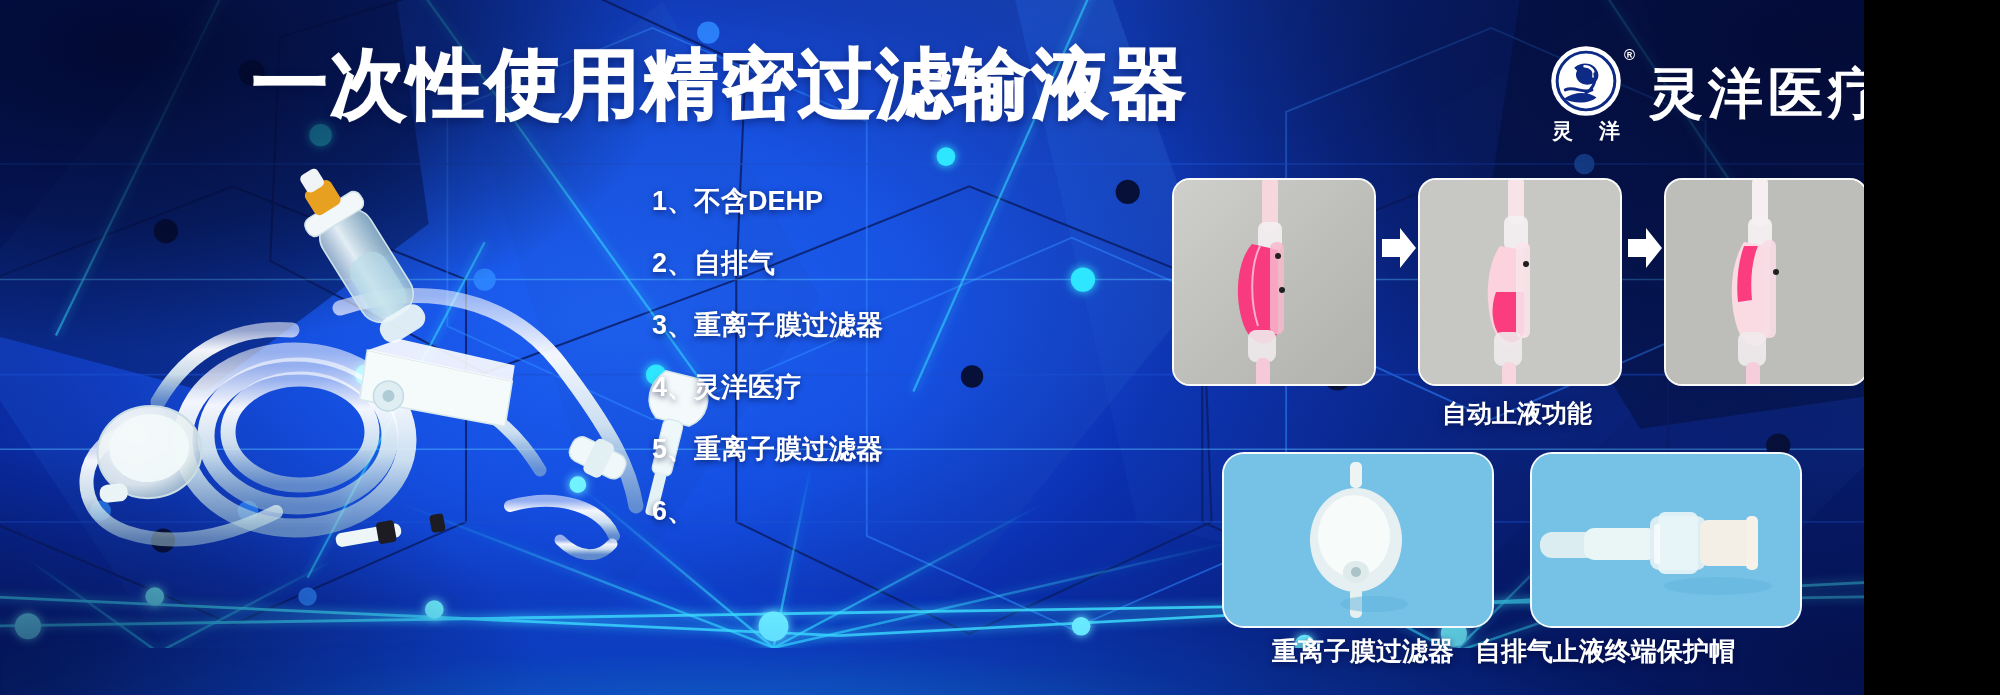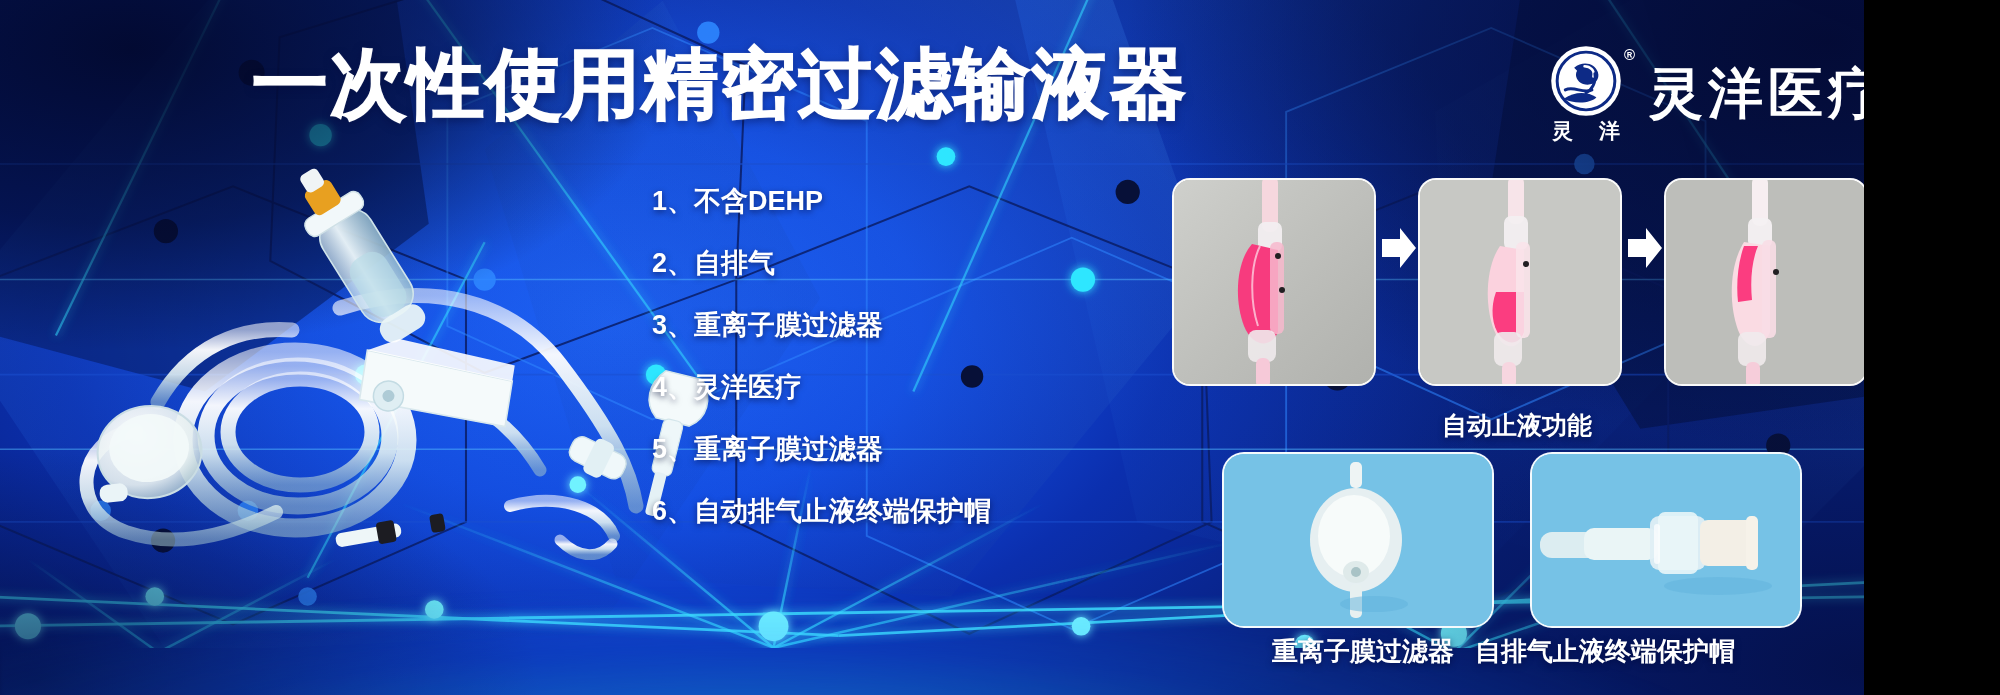--- a/index.html
+++ b/index.html
@@ -60,21 +60,21 @@
 
   
   .panel{position:absolute;border-radius:18px;overflow:hidden;border:2px solid rgba(255,255,255,.92);}
   .p-gray{background:linear-gradient(160deg,#bfc0bc 0%,#c9cac6 35%,#b5b6b2 70%,#c2c3bf 100%);}
   .p-blue{background:#76c2e6;border-radius:22px;}
   .arrow{position:absolute;width:34px;height:44px;}
   .cap{
     position:absolute;color:#fff;font-weight:700;white-space:nowrap;
     text-shadow:0 2px 6px rgba(0,10,60,.7);
   }
-  .cap-top{font-size:25px;margin-top:12px;}
+  .cap-top{font-size:25px;}
   .cap-bot{font-size:26px;}
 
   
   .product{position:absolute;left:40px;top:140px;width:700px;height:420px;}
 </style>
 </head>
 <body>
 
 <div id="stage">
 
@@ -323,21 +323,20 @@
     <div class="feat">
       <span>4、</span>
       <span>灵洋医疗</span>
     </div>
     <div class="feat">
       <span>5、</span>
       <span>重离子膜过滤器</span>
     </div>
     <div class="feat">
       <span>6、</span>
-      <span>自动排气止液终端保护帽</span>
     </div>
   </div>
 
   <div class="panel p-gray" style="left:1172px;top:178px;width:200px;height:204px;">
     <svg viewBox="0 0 200 204" width="200" height="204">
       <rect width="200" height="204" fill="#c2c3bf"></rect>
       <rect x="0" y="0" width="200" height="204" fill="url(#gg1)"></rect>
       <defs>
           <linearGradient id="gg1" x1="0" y1="0" x2="1" y2="1">
         <stop offset="0%" stop-color="#d2d3cf" stop-opacity=".8"></stop>

